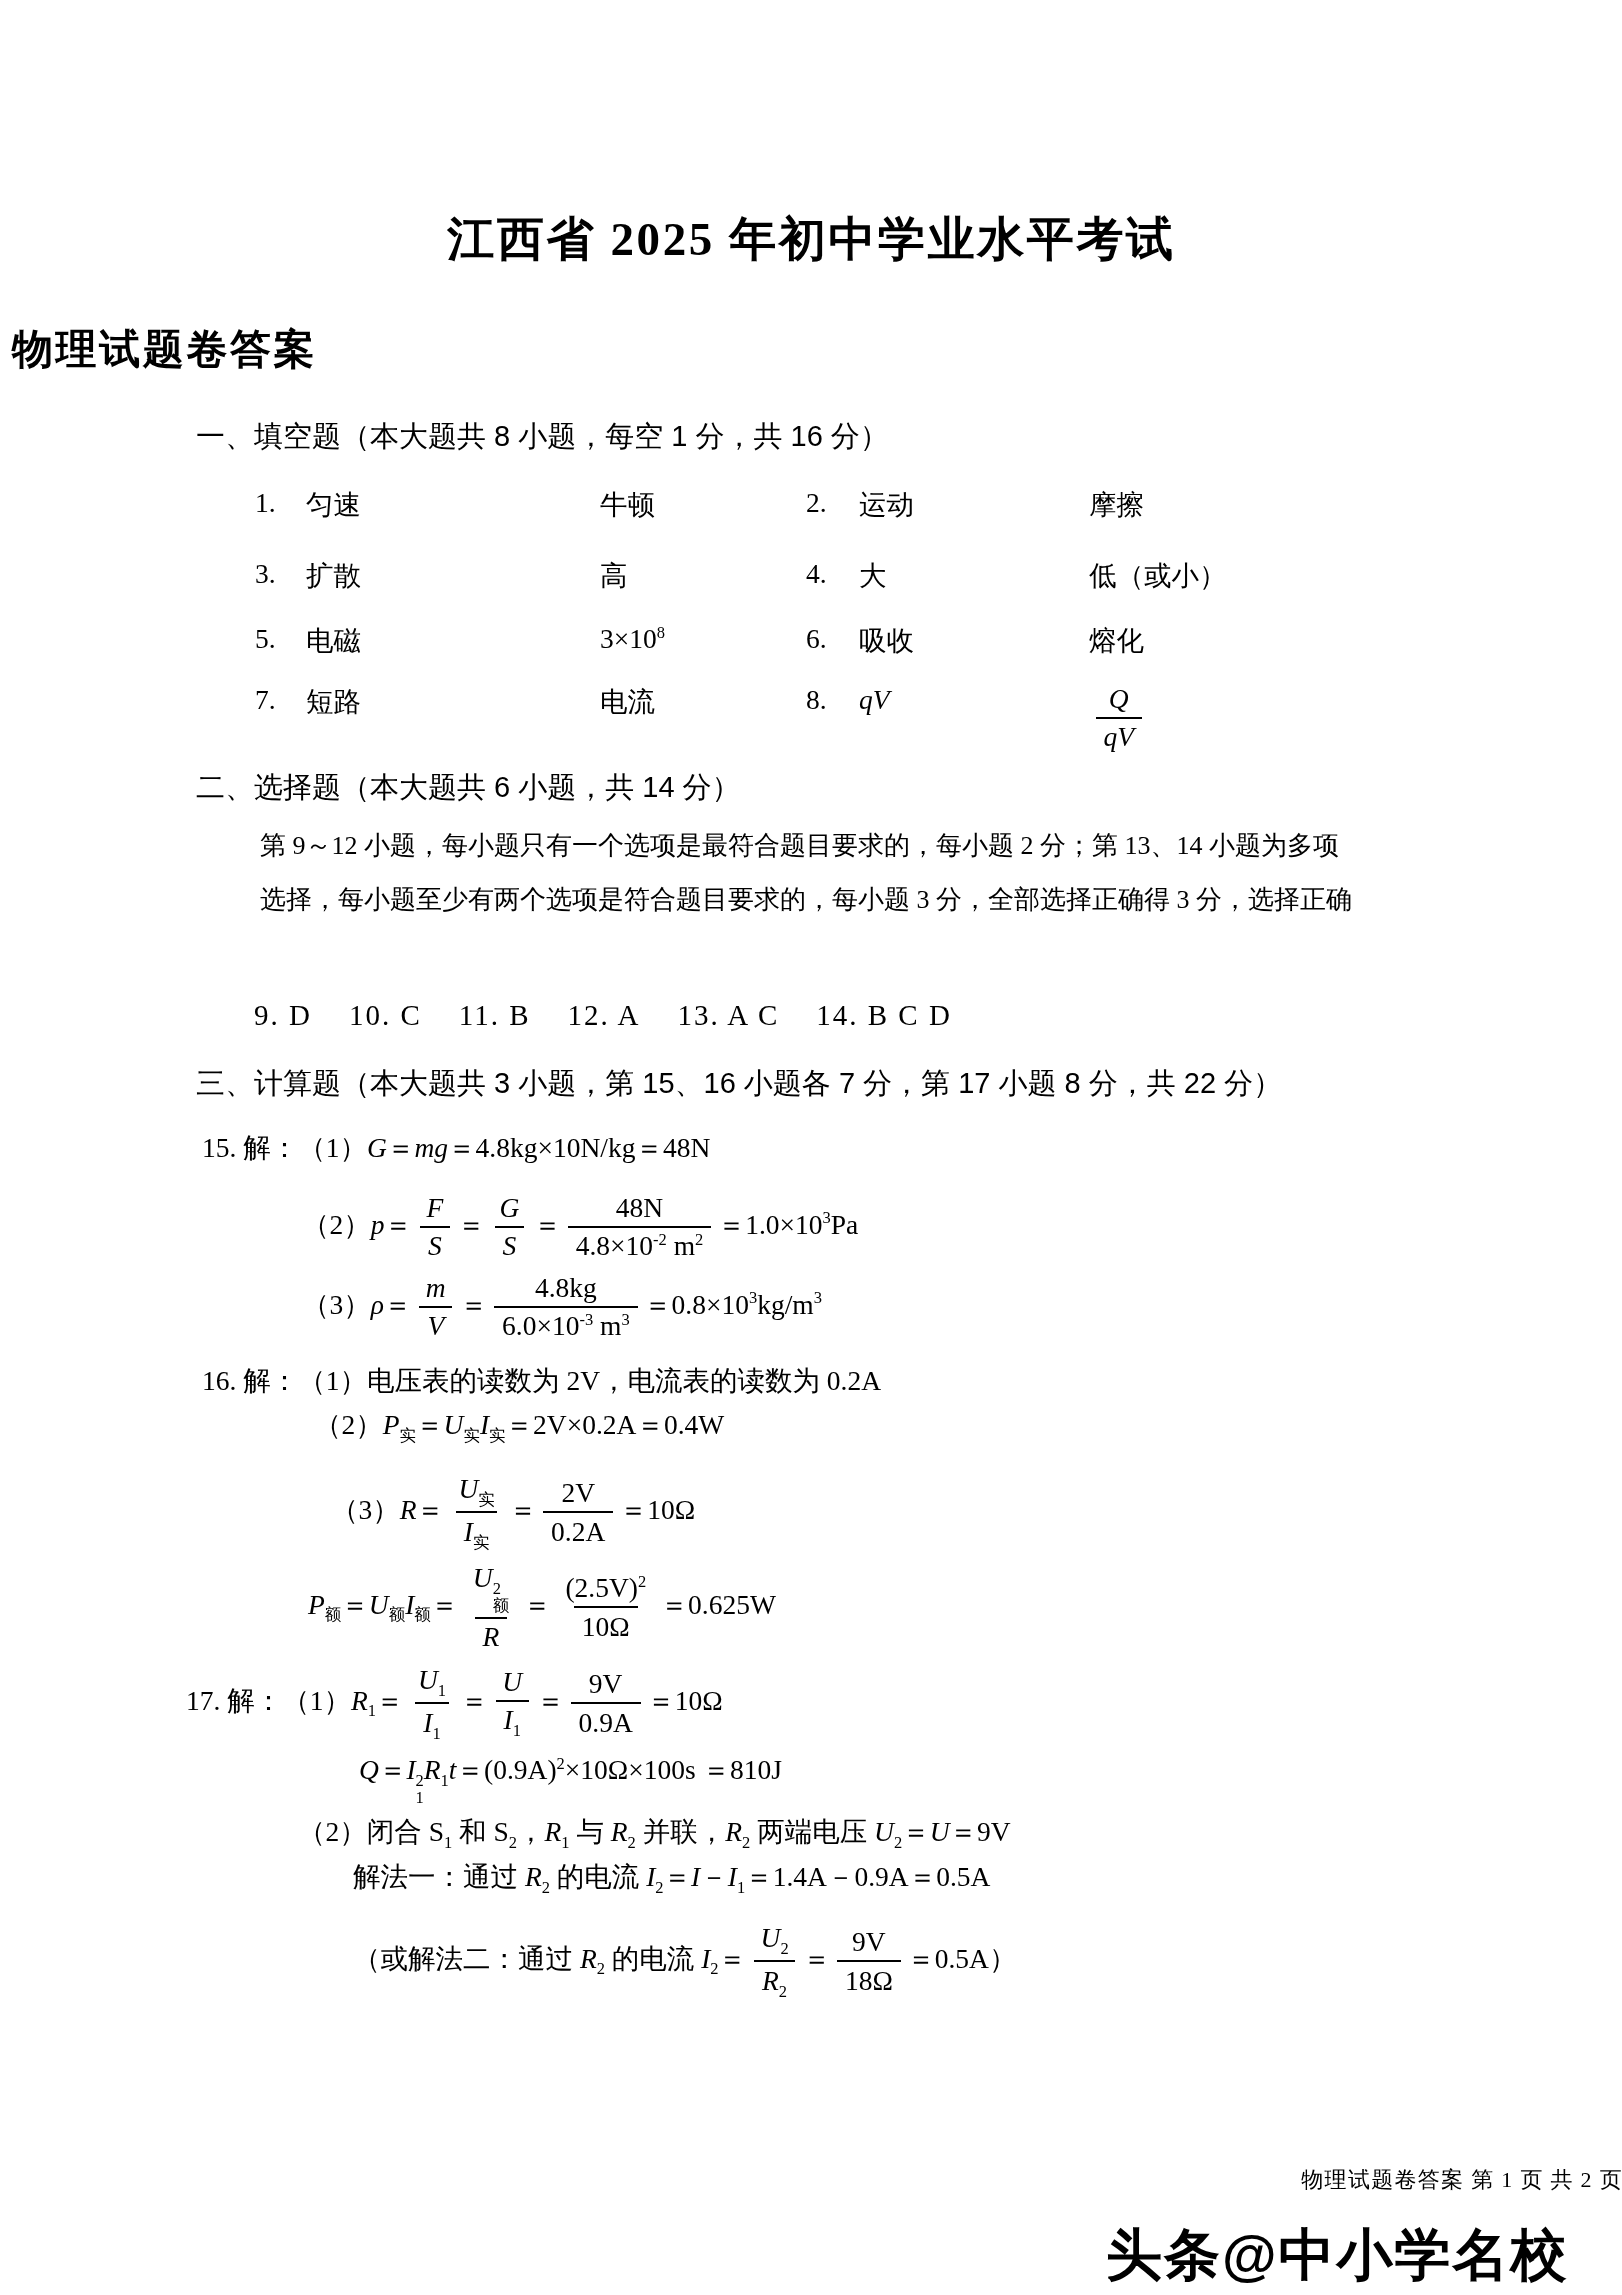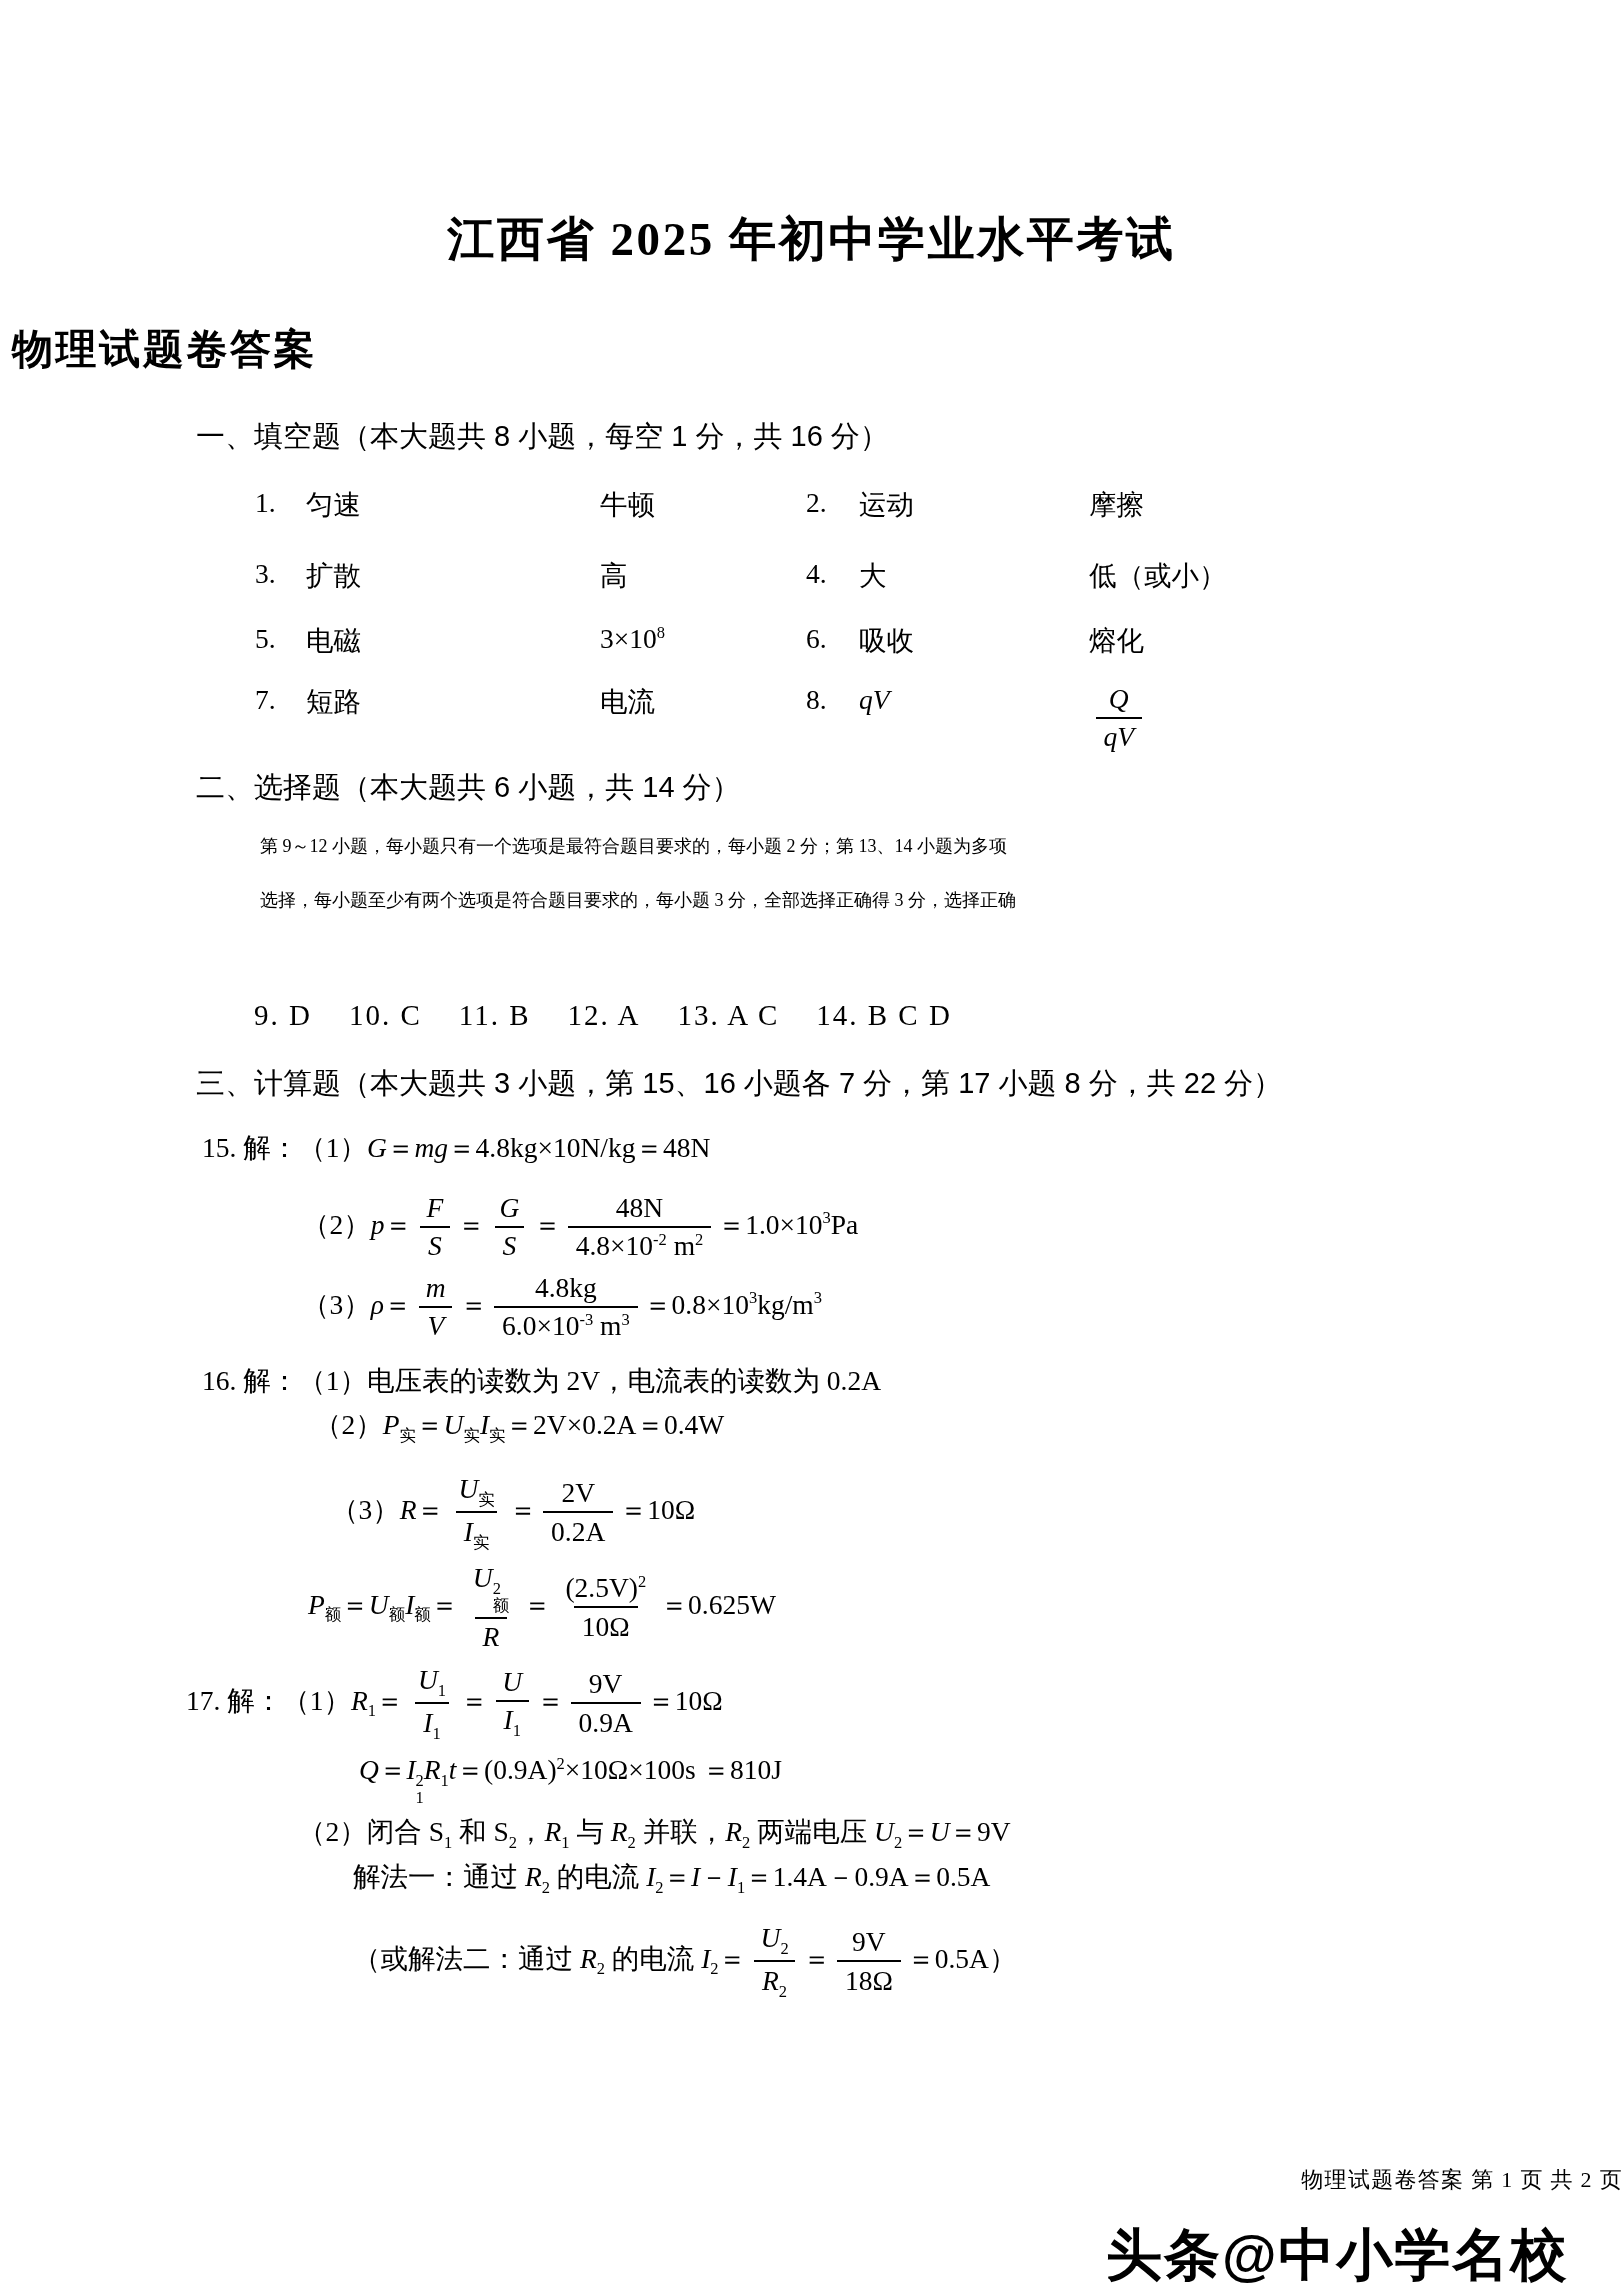--- a/index.html
+++ b/index.html
@@ -18,21 +18,21 @@
   .h1{left:196px;top:417px;}
   .h2{left:196px;top:768px;}
   .h3{left:196px;top:1064px;}
 
   .fill-row{position:absolute;left:0;width:1623px;height:41px;font-size:27.5px;}
   .r1{top:487px;} .r2{top:558px;} .r3{top:623px;} .r4{top:684px;}
   .cell{position:absolute;top:0;white-space:nowrap;}
   .cn1{left:255px;} .ca1{left:306px;} .ca2{left:600px;}
   .cn2{left:806px;} .ca3{left:859px;} .ca4{left:1089px;}
 
-  .para{position:absolute;left:260px;top:819px;width:1178px;font-size:18px;line-height:54px;}
+  .para{position:absolute;left:260px;top:819px;width:1178px;font-size:26px;line-height:54px;}
   .para-line{white-space:nowrap;}
 
   .answers-row{position:absolute;left:254px;top:999px;font-size:29px;display:flex;gap:37px;
          letter-spacing:2px;white-space:nowrap;}
 
   .eq{position:absolute;font-size:27.5px;white-space:nowrap;line-height:1.25;}
   .f15-1{left:202px;top:1131px;}
   .f15-2{left:302px;top:1193px;}
   .f15-3{left:302px;top:1273px;}
   .f16-1{left:202px;top:1364px;}

